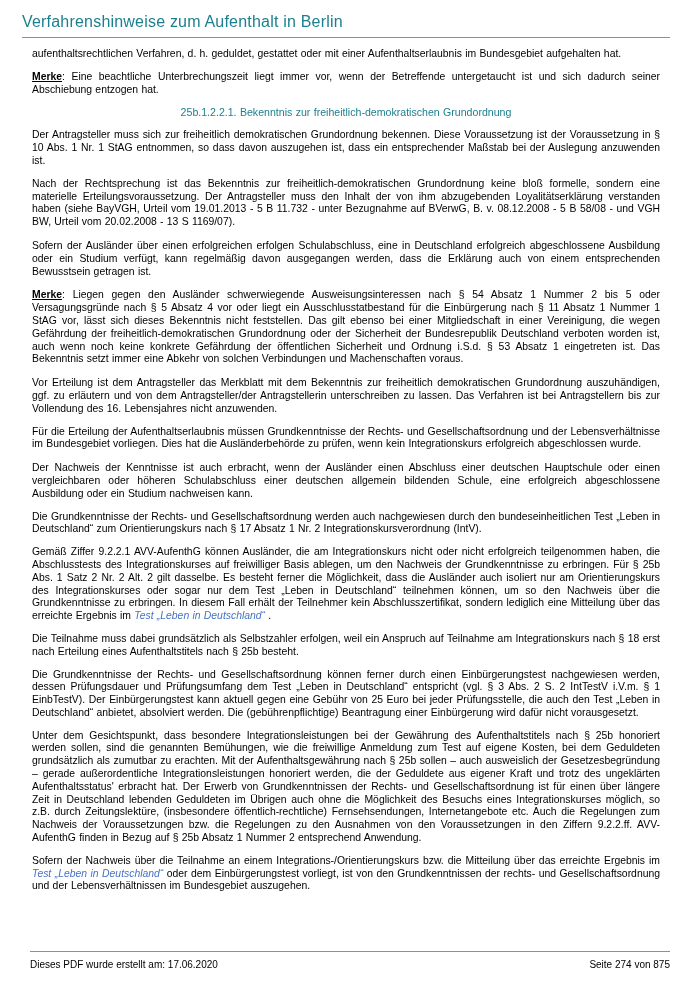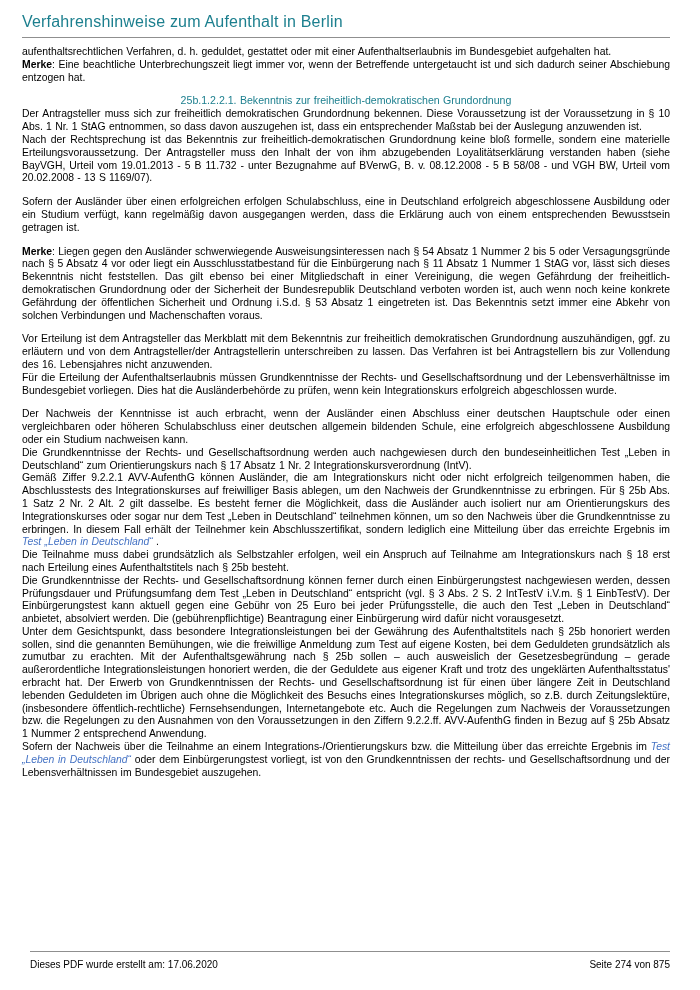--- a/index.html
+++ b/index.html
@@ -18,27 +18,27 @@
   .page{padding:13px 30px 0 22px;height:100%;}
   .title{
     color:var(--teal);
     font-size:16px;font-weight:400;letter-spacing:.2px;
   }
   .title-rule{border:none;border-top:1px solid var(--rule);margin:6px 0 8px 0;}
   .doc{
     font-size:10.4px;line-height:1.23;text-align:justify;
     word-spacing:.4px;
   }
-  .doc p{margin:0;}
+  .doc p{margin:10px;}
   .doc p.gap{margin-top:11px;}
   .doc h2{
     color:var(--teal);font-size:10.6px;font-weight:400;
     margin:10px 0 1px 0;text-align:center;
   }
-  .bold{font-weight:bold;}
+  .bold{font-weight:bold;text-decoration:underline;}
   .doclink{color:var(--link);font-style:italic;cursor:pointer;}
   footer{
     position:absolute;left:30px;right:30px;bottom:20px;
     border-top:1px solid var(--rule);padding-top:7px;
     display:flex;justify-content:space-between;
     font-size:10px;
   }
 </style>
 </head>
 <body>

